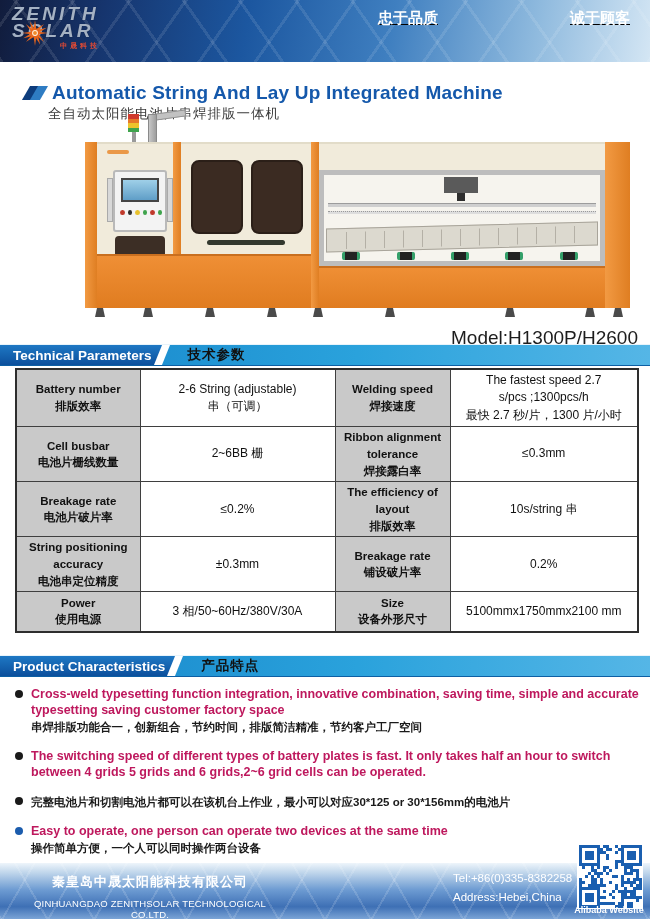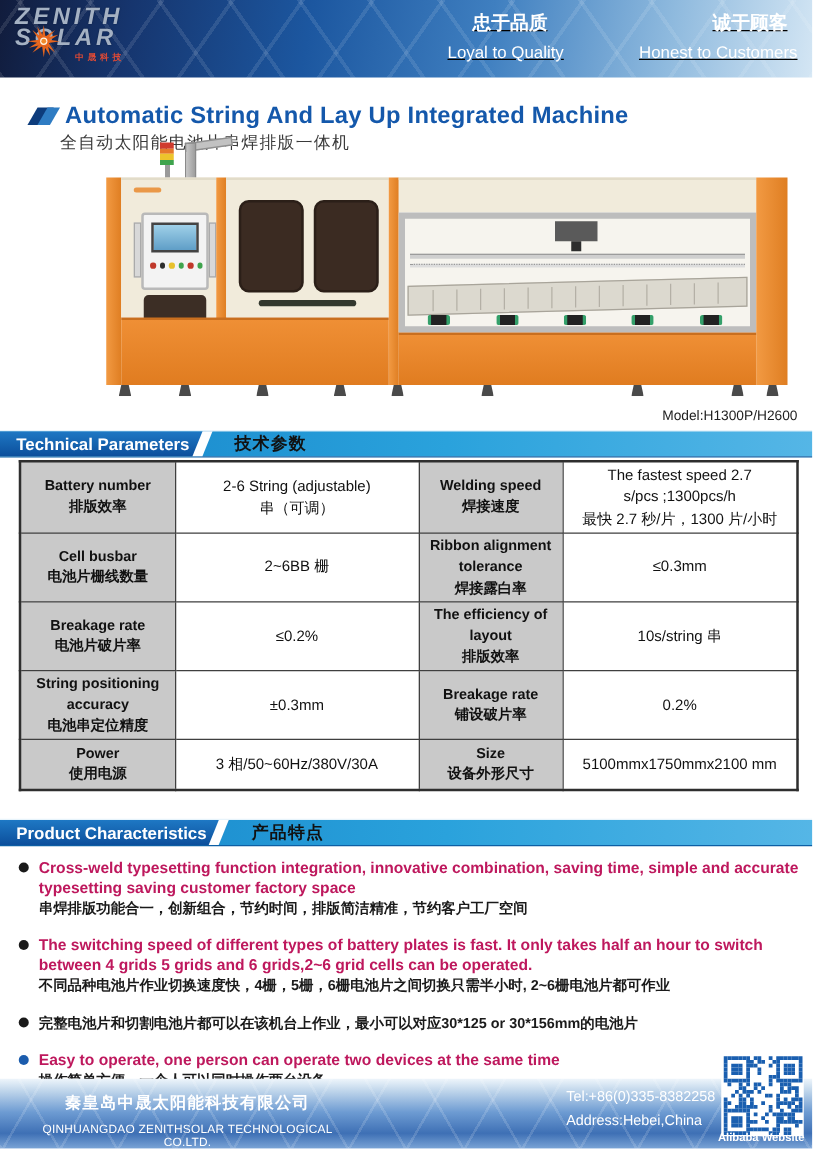--- a/index.html
+++ b/index.html
@@ -64,21 +64,21 @@
   .m-rail2 { left:4px; top:36px; width:268px; height:3px; background:#dddddd; border-top:1px dotted #9a9a9a; }
   .m-bed { left:2px; top:50px; width:272px; height:24px; background:#dcd9cf; border:1px solid #a8a49a; transform:skewY(-1.5deg); }
   .m-bed i { position:absolute; top:3px; width:1px; height:17px; background:#b4b0a6; }
   .m-rollers { left:0; top:76px; width:272px; height:10px; display:flex; justify-content:space-around; align-items:center; }
   .m-rollers i { position:static; width:18px; height:8px; background:#222; border-left:3px solid #34a06a; border-right:3px solid #34a06a; border-radius:2px; display:block; }
   .m-orange-r { left:520px; top:16px; width:25px; height:166px; background:linear-gradient(90deg,#f29a43,#df7e22); }
   .m-cab-lm { left:12px; top:128px; width:214px; height:54px; background:linear-gradient(180deg,#ef8f35,#e07c20); border-top:2px solid #c96f1f; }
   .m-cab-r { left:234px; top:140px; width:286px; height:42px; background:linear-gradient(180deg,#ef8f35,#e07c20); border-top:2px solid #c96f1f; }
   .m-feet { left:0; top:182px; width:545px; height:12px; }
   .m-feet i { position:absolute; top:0; width:10px; height:9px; background:#4a4a4a; clip-path:polygon(20% 0,80% 0,100% 100%,0 100%); }
-  .model-line { position:absolute; right:12px; top:327px; font-size:11px; color:#1d1d1d;text-align:center; }
+  .model-line { position:absolute; right:12px; top:327px; font-size:19px; color:#1d1d1d;text-align:center; }
 
   
   .banner { position:absolute; left:0; width:650px; height:22px; display:flex; align-items:stretch;
     background:linear-gradient(90deg,#1583c8 0%,#2aa2dc 55%,#55b6e6 100%); border-top:1px solid #e8f4fb; border-bottom:1px solid #0d5fa4; }
   .banner .dark { background:linear-gradient(180deg,#1e78c4,#0c4f9c); color:#fff; font-weight:bold; font-size:13.5px;
     display:flex; align-items:center; padding:0 18px 0 13px; clip-path:polygon(0 0,100% 0,calc(100% - 9px) 100%,0 100%); }
   .banner .slash { width:8px; background:#fff; transform:skewX(-22deg); margin-left:-12px; z-index:2; }
   .banner .light { flex:1; display:flex; align-items:center; padding-left:22px; color:#111; font-weight:bold; font-size:13.5px; letter-spacing:1px; }
   #banner-tech { top:344px; }
   #banner-char { top:655px; }
@@ -146,24 +146,20 @@
             <path d="M38 12 L27 19 L25 15 Z"></path>
         </g>
         <circle cx="20" cy="20" r="4.5" fill="#fff3e2"></circle>
         <circle cx="20" cy="20" r="3" fill="#f08a2b"></circle>
       </g>
     </svg>
     <div class="slogans">
       <div class="cn">
         <span>忠于品质</span>
         <span>诚于顾客</span>
-      </div>
-      <div class="en">
-        <span>Loyal to Quality</span>
-        <span>Honest to Customers</span>
       </div>
     </div>
   </div>
 
   <div class="title-row">
     <div class="title-icon">
         <i class="a"></i>
         <i class="b"></i>
       </div>
     <div class="title-en">Automatic String And Lay Up Integrated Machine</div>
@@ -362,21 +358,20 @@
         <span class="dot" style="background: rgb(26, 26, 26);"></span>
         <div>
           <div class="en">Cross-weld typesetting function integration, innovative combination, saving time, simple and accurate typesetting saving customer factory space</div>
           <div class="cn">串焊排版功能合一，创新组合，节约时间，排版简洁精准，节约客户工厂空间</div>
         </div>
       </div>
       <div class="bullet">
         <span class="dot" style="background: rgb(26, 26, 26);"></span>
         <div>
           <div class="en">The switching speed of different types of battery plates is fast. It only takes half an hour to switch between 4 grids 5 grids and 6 grids,2~6 grid cells can be operated.</div>
-          <div class="cn">不同品种电池片作业切换速度快，4栅，5栅，6栅电池片之间切换只需半小时, 2~6栅电池片都可作业</div>
         </div>
       </div>
       <div class="bullet">
         <span class="dot" style="background: rgb(26, 26, 26);"></span>
         <div>
           <div class="cn">完整电池片和切割电池片都可以在该机台上作业，最小可以对应30*125 or 30*156mm的电池片</div>
         </div>
       </div>
       <div class="bullet">
         <span class="dot" style="background: rgb(27, 92, 173);"></span>

